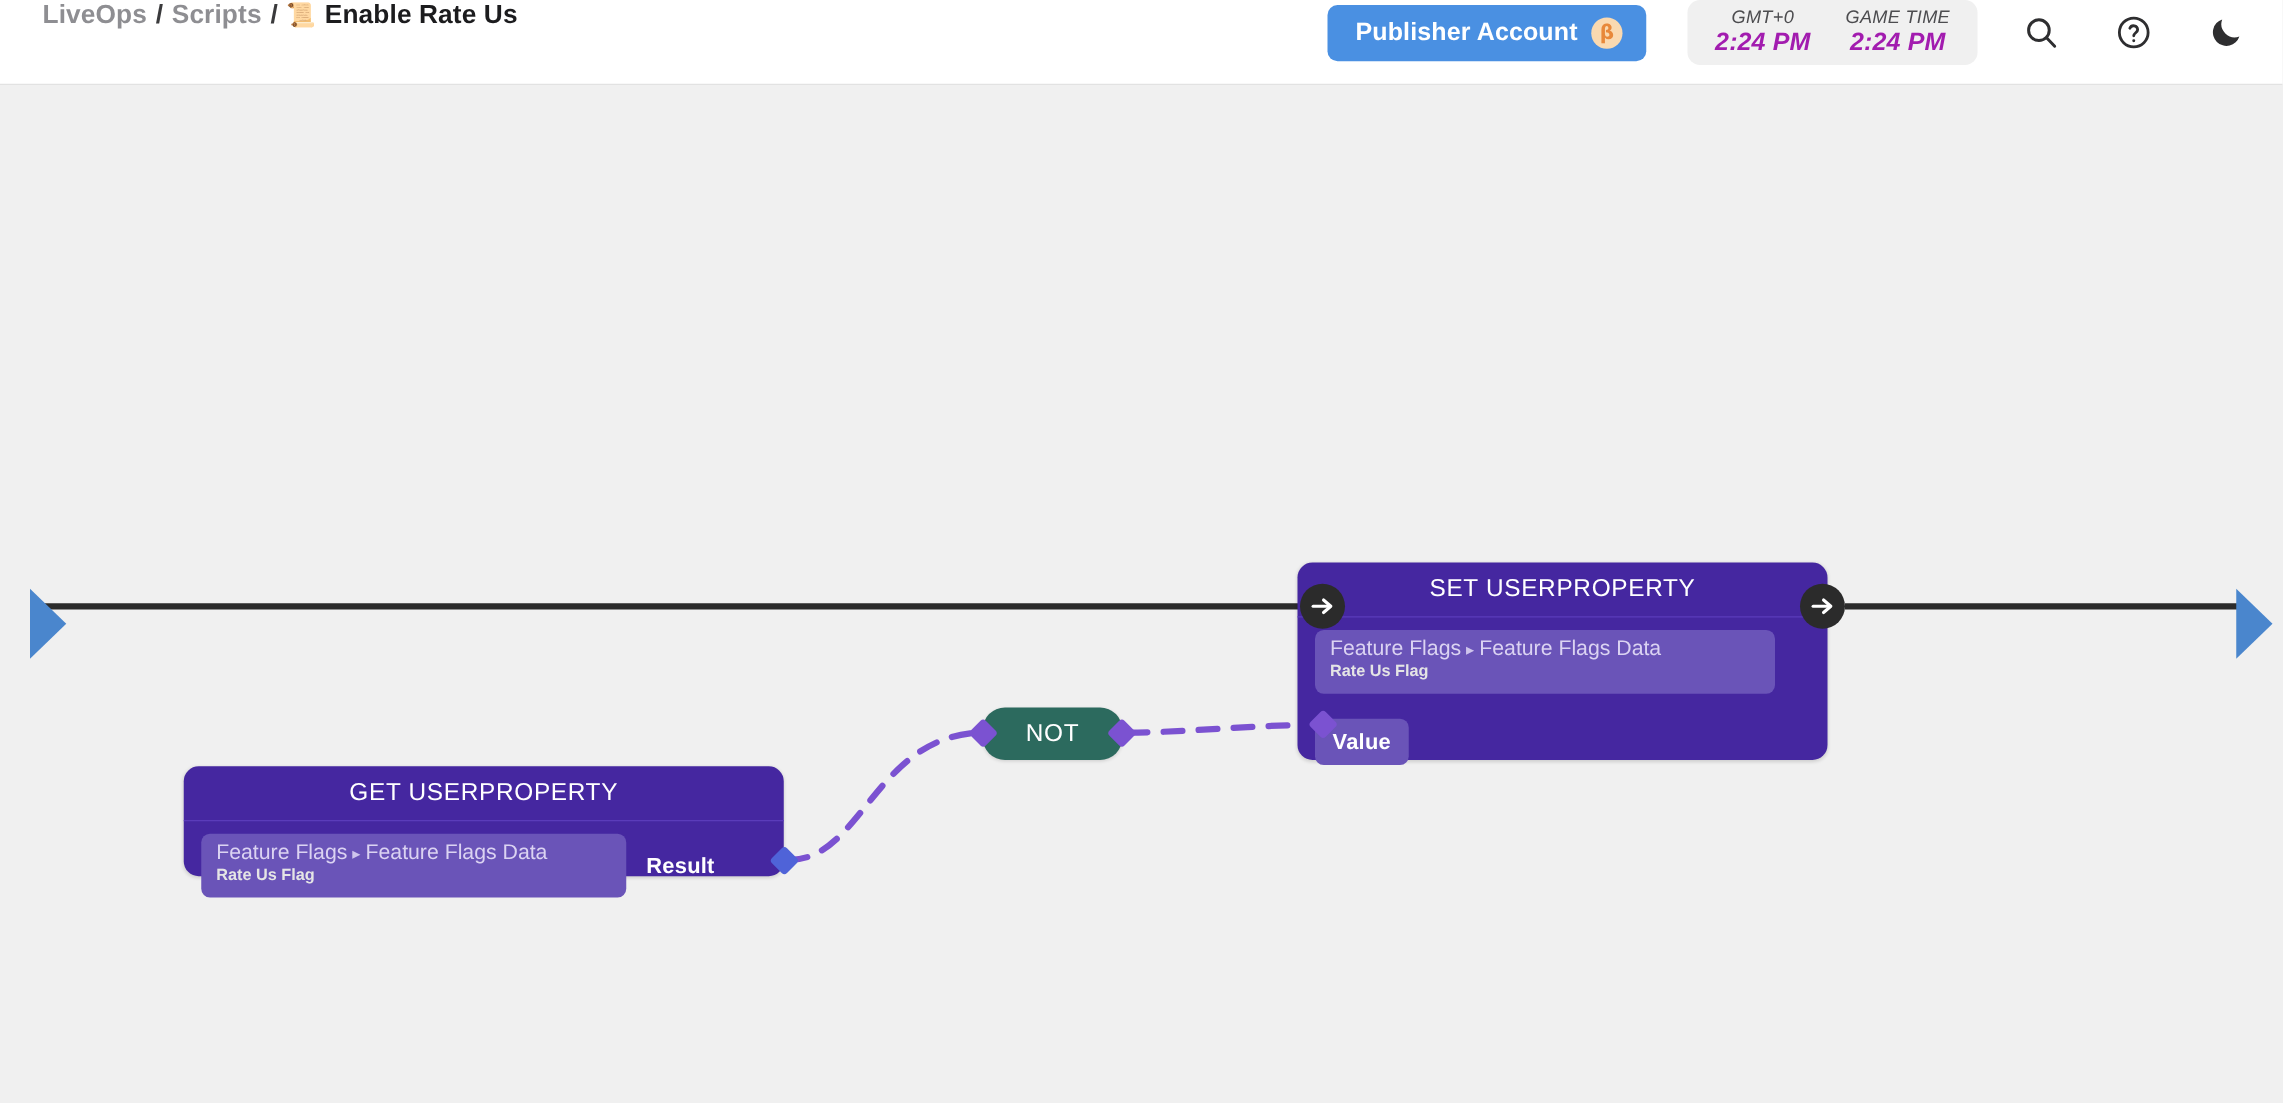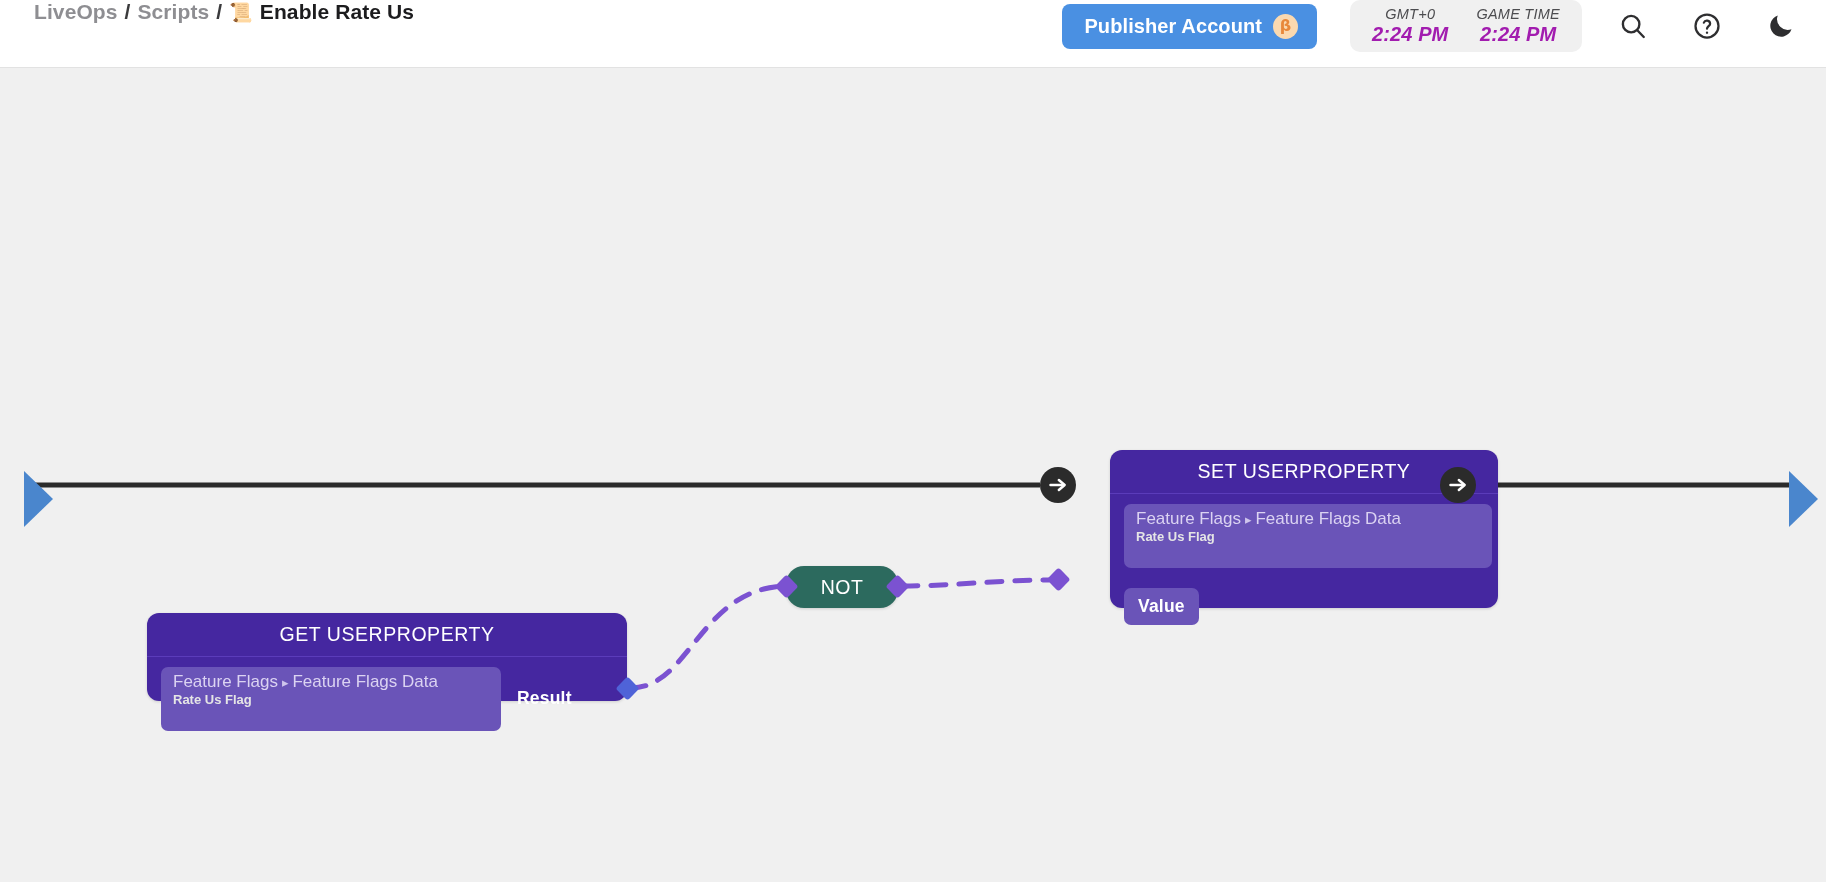--- a/index.html
+++ b/index.html
@@ -80,21 +80,21 @@
   .node-header {
     height:44px; display:flex; align-items:center; justify-content:center;
     color:#ffffff; font-size:19.5px; letter-spacing:.55px;
     border-bottom:1px solid #5b3cba;
     font-weight:400;
   }
   .node-body { padding:10px 14px 14px 14px; }
 
   .prop-chip {
     background:#6a54b8; border-radius:7px;
-    padding:5px 12px 23px 12px;
+    padding:5px 12px 10px 12px;
     display:inline-block; vertical-align:middle;
   }
   .chip-path  { font-size:17px; color:#dbd3f2; line-height:1.18; white-space:nowrap; }
   .chip-caret { color:#cfc5ec; margin:0 4px; font-size:13px; }
   .chip-name  { font-size:13px; color:#e5e5e5; font-weight:700; line-height:1.2; }
 
   .port-label {
     font-size:17.5px; color:#ffffff; font-weight:700;
     letter-spacing:.2px;
   }
@@ -192,21 +192,21 @@
     <line x1="1476" y1="417" x2="1800" y2="417" stroke="#2b2b2b" stroke-width="5"></line>
 
     <path d="M24 403 L24 459 L53 431 Z" fill="#4a86cd"></path>
     <path d="M1789 403 L1789 459 L1818 431 Z" fill="#4a86cd"></path>
 
     <path d="M631 620 C 690 620, 700 520, 786 518" stroke="#7b52d1" stroke-width="5" fill="none" stroke-dasharray="15 13" stroke-linecap="round"></path>
 
     <path d="M903 518 C 950 518, 1000 512, 1049 512" stroke="#7b52d1" stroke-width="5" fill="none" stroke-dasharray="15 13" stroke-linecap="round"></path>
   </svg>
 
-  <div class="node" style="left:1110px; top:382px; width:388px; height:158px;">
+  <div class="node" style="left:1038px; top:382px; width:424px; height:158px;">
     <div class="node-header">SET USERPROPERTY</div>
     <div class="node-body">
       <div class="prop-chip" style="width:368px;">
         <div class="chip-path">
           <span>Feature Flags</span><span class="chip-caret">▸</span><span>Feature Flags Data</span>
         </div>
         <div class="chip-name">Rate Us Flag</div>
       </div>
       <div class="value-chip" style="margin-top:20px;">
         <span class="port-label">Value</span>

